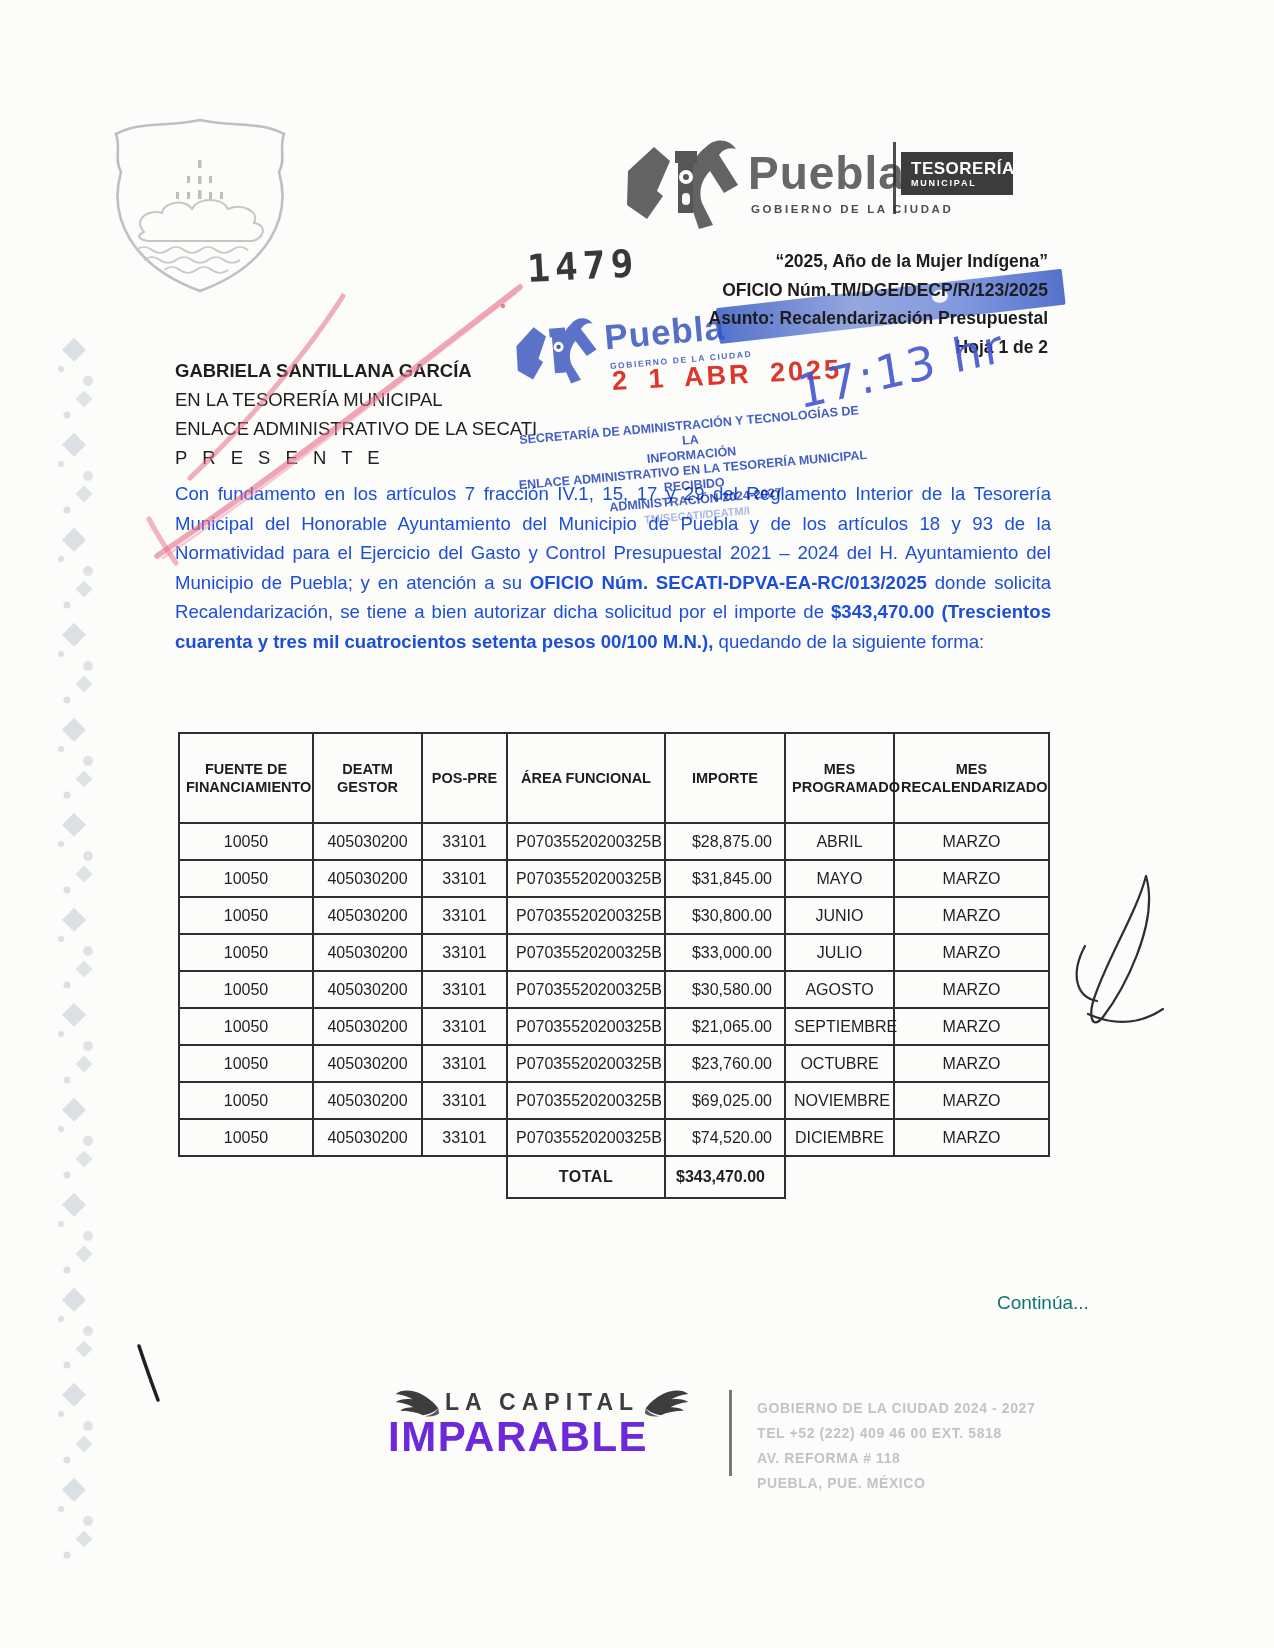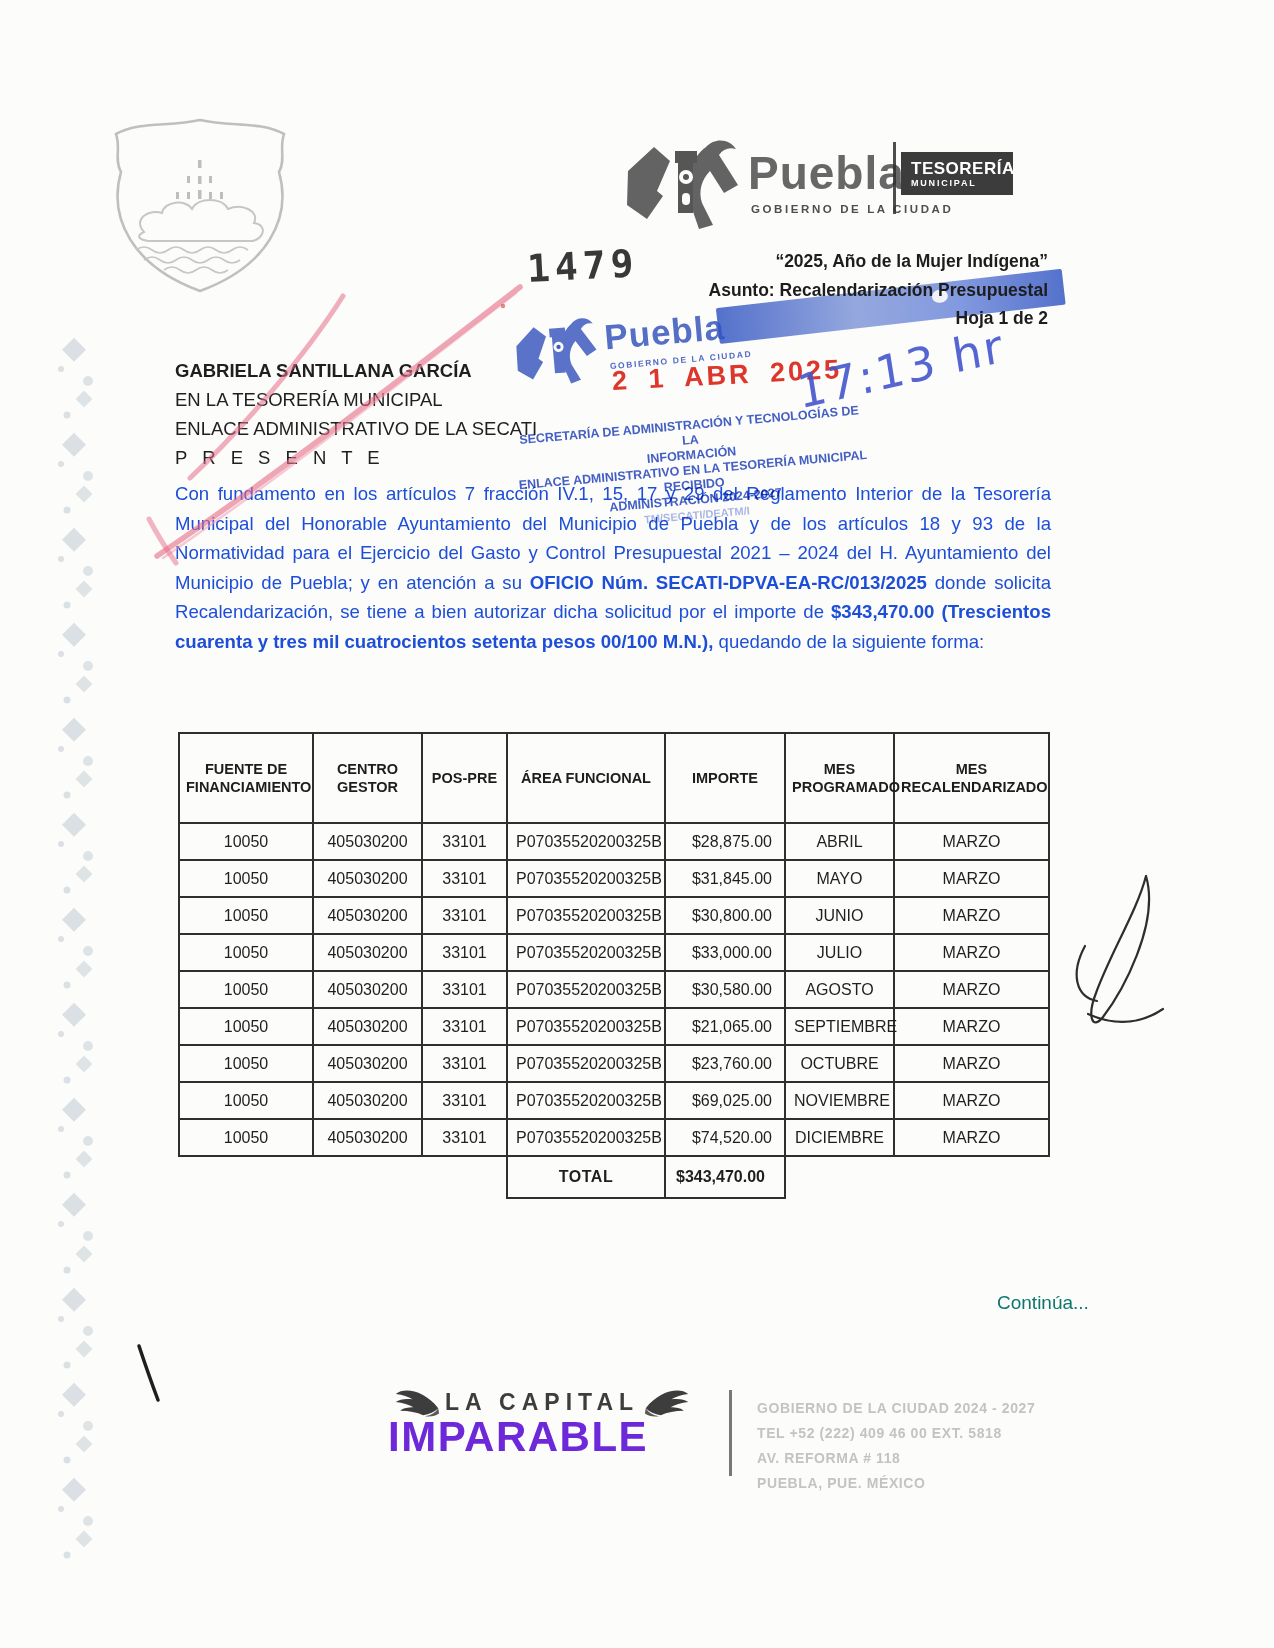--- a/index.html
+++ b/index.html
@@ -143,20 +143,21 @@
   <div class="abs logo-divider" style="left:893px;top:142px;"></div>
   <div class="abs office-box" style="left:901px;top:152px;">
     <div class="l1">TESORERÍA</div>
     <div class="l2">MUNICIPAL</div>
   </div>
 
   <div class="abs folio" style="left:527px;top:244px;">1479</div>
 
   <div class="abs hdr-meta" style="left:588px;top:247px;">
     <div>“2025, Año de la Mujer Indígena”</div>
+    <div>OFICIO Núm.TM/DGE/DECP/R/123/2025</div>
     <div>Asunto: Recalendarización Presupuestal</div>
     <div>Hoja 1 de 2</div>
   </div>
 
   <div class="abs stamp-logo" style="left:505px;top:292px;width:600px;height:88px;">
     <svg class="abs" style="left:0;top:0" width="94" height="74" viewBox="0 0 130 102">
       <g fill="#3f5cc2" opacity=".85">
         <path d="M16 40 L42 16 L58 30 L45 60 L51 65 L35 88 L15 74 Z"></path>
         <path d="M63 20 h22 v12 h-4 v50 h-15 v-50 h-3 z"></path>
         <path d="M94 16 C103 6 118 8 124 18 C117 16 111 18 107 24 L126 54 L112 62 L98 40 C90 48 86 60 90 72 L101 94 L87 98 L76 66 C72 48 80 26 94 16 Z"></path>
@@ -200,21 +201,21 @@
         <col style="width:109px">
         <col style="width:85px">
       <col style="width:158px">
         <col style="width:120px">
         <col style="width:109px">
         <col style="width:155px">
     </colgroup>
     <thead>
       <tr>
         <th>FUENTE DE FINANCIAMIENTO</th>
-        <th>CENTRO GESTOR</th>
+        <th>DEATM GESTOR</th>
         <th>POS-PRE</th>
         <th>ÁREA FUNCIONAL</th>
         <th>IMPORTE</th>
         <th>MES PROGRAMADO</th>
         <th>MES RECALENDARIZADO</th>
       </tr>
     </thead>
     <tbody>
       <tr>
         <td>10050</td>

